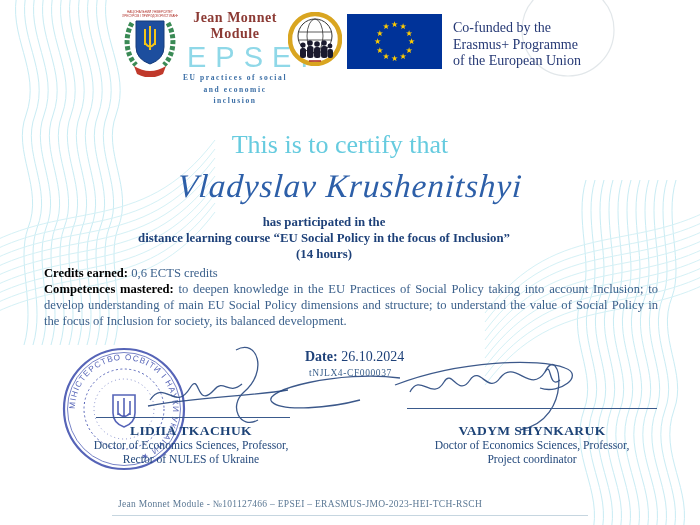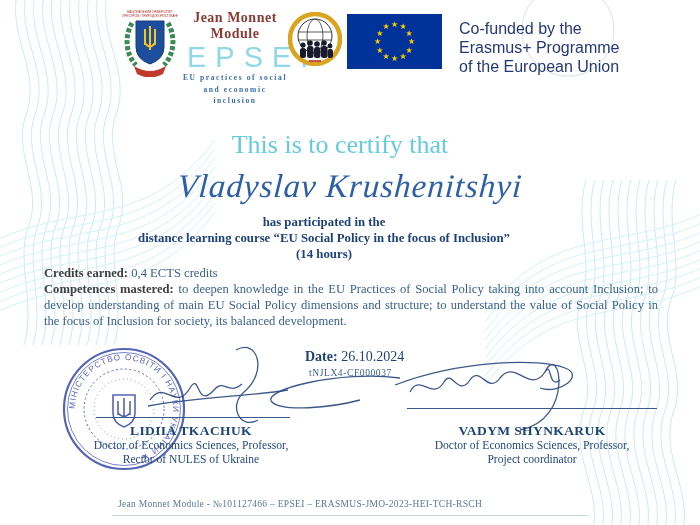--- a/index.html
+++ b/index.html
@@ -11,33 +11,33 @@
   
   .emblem{left:122px;top:9px;width:56px;height:68px;}
   .epsei-block{left:181px;top:10px;width:108px;text-align:center;}
   .jm-label{font-family:"Liberation Serif",serif;font-weight:bold;font-size:14px;color:#8c3a34;letter-spacing:.5px;}
   .epsei-acro{font-family:"Liberation Sans",sans-serif;font-weight:300;font-size:29px;line-height:1.05;
     color:#8fd8e8;letter-spacing:9px;margin-left:6px;}
   .epsei-sub{font-family:"Liberation Serif",serif;font-weight:bold;font-size:7.5px;color:#3b6ea5;
     letter-spacing:1.6px;line-height:1.5;}
   .globe{left:288px;top:12px;width:54px;height:54px;}
   .euflag{left:347px;top:14px;width:95px;height:55px;}
-  .cofunded{left:453px;top:20px;width:190px;font-family:Liberation Sans, sans-serif;
-    font-size:16px;line-height:1.18;color:#253874;margin-left:6px;}
+  .cofunded{left:453px;top:20px;width:190px;font-family:Liberation Serif, serif;
+    font-size:14px;line-height:1.18;color:#253874;}
 
   
   .title{left:0;top:76px;width:700px;text-align:center;font-size:48px;letter-spacing:2px;
     color:#24549b;text-shadow:-2px 1px 0 rgba(146,214,229,.55);}
   .subtitle{left:0;top:130px;width:680px;text-align:center;font-size:26px;color:#66cbdf;}
   .recipient{left:0;top:168px;width:700px;text-align:center;font-style:italic;font-size:33px;
     color:#2d5fa8;letter-spacing:1px;transform:skewX(-4deg);}
   .statement{left:0;top:214px;width:648px;text-align:center;font-weight:bold;font-size:12.8px;
     line-height:1.26;color:#1e4179;}
   .details{left:44px;top:265px;width:614px;font-size:12.6px;line-height:1.28;color:#3c618c;text-align:justify;}
-  .details b{color:#404040;}
+  .details b{color:#000000;}
 
   
   .issue{left:305px;top:349px;}
   .issue .date-line{font-size:14px;color:#1e4179;}
   .issue .cert-id{font-size:9.5px;letter-spacing:.6px;color:#3c618c;margin:3px 8px 0 4px;}
 
   
   .stamp-svg{left:58px;top:341px;width:132px;height:136px;opacity:.88;}
   .sign-left-svg{left:120px;top:338px;width:200px;height:100px;}
   .sign-right-svg{left:255px;top:355px;width:420px;height:90px;}
@@ -156,21 +156,21 @@
   <div class="layer subtitle">This is to certify that</div>
   <div class="layer recipient">Vladyslav Krushenitshyi</div>
 
   <div class="layer statement">
     <div>has participated in the</div>
     <div>distance learning course “EU Social Policy in the focus of Inclusion”</div>
     <div>(14 hours)</div>
   </div>
 
   <div class="layer details">
-    <div><b>Credits earned:</b><span> 0,4 ECTS credits</span></div>
+    <div><b>Credits earned:</b><span> 0,6 ECTS credits</span></div>
     <div><b>Competences mastered:</b><span> to deepen knowledge in the EU Practices of Social Policy taking into account Inclusion; to develop understanding of main EU Social Policy dimensions and structure; to understand the value of Social Policy in the focus of Inclusion for society, its balanced development.</span></div>
   </div>
 
   <div class="layer issue">
     <div class="date-line"><b>Date:</b><span> 26.10.2024</span></div>
     <div class="cert-id">tNJLX4-CF000037</div>
   </div>
 
   <svg class="layer stamp-svg" viewBox="0 0 132 136">
     <defs>

